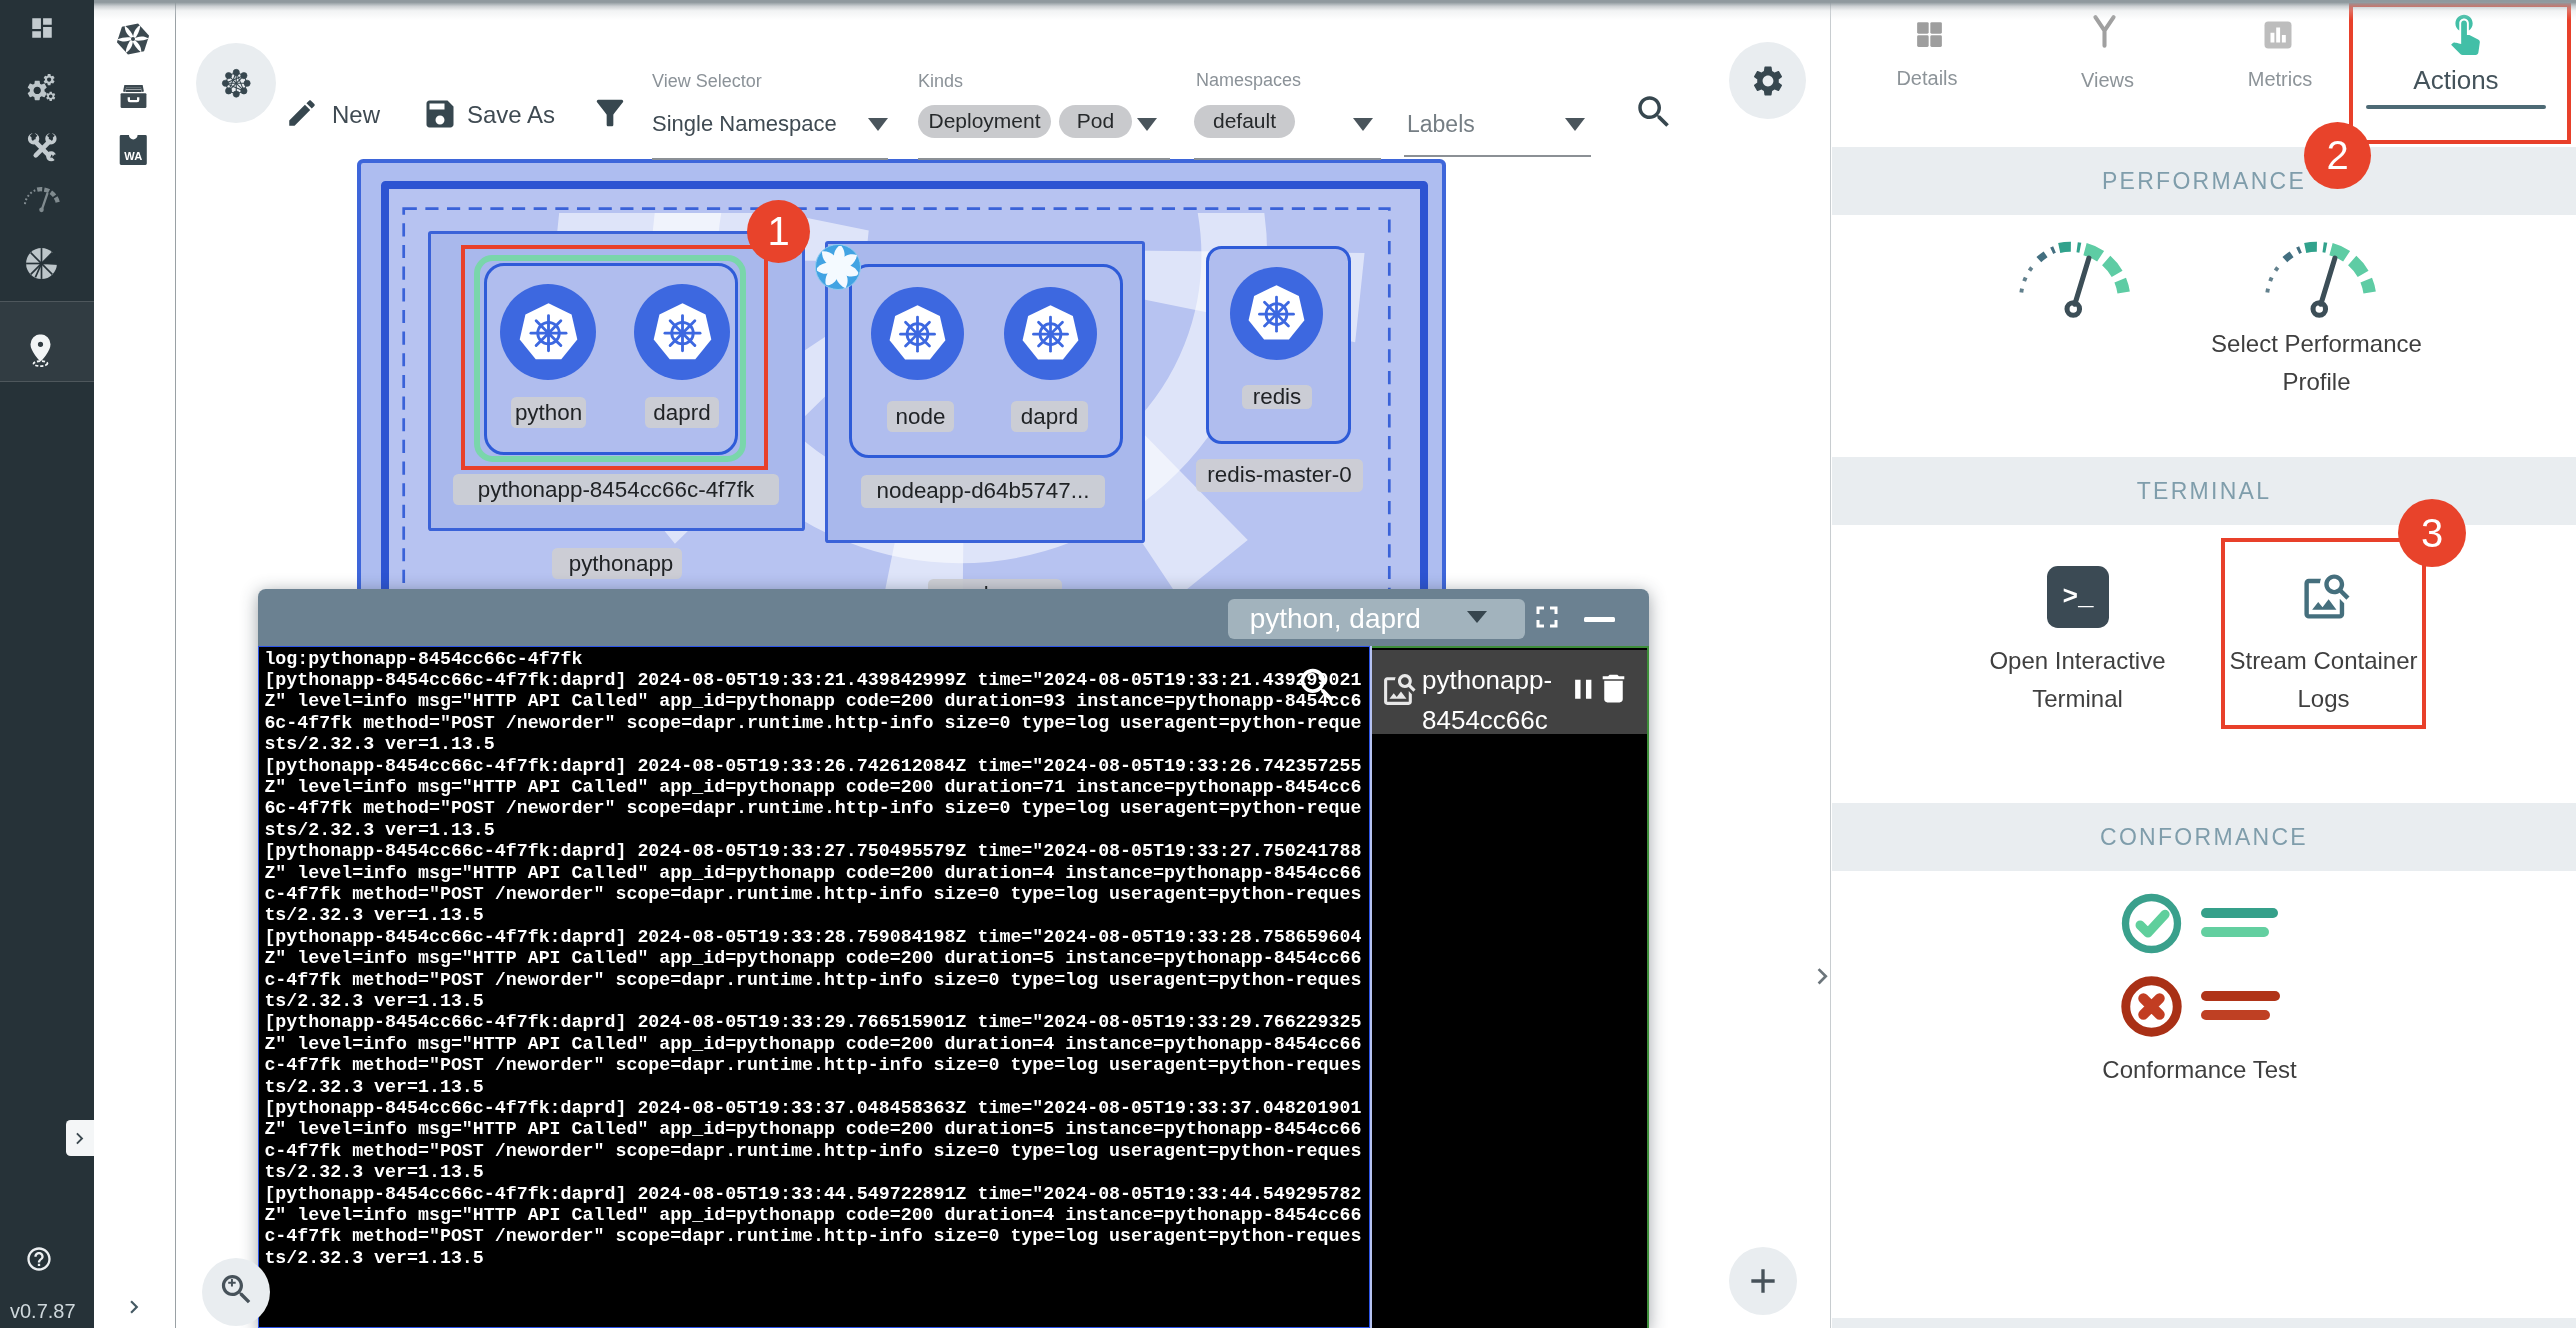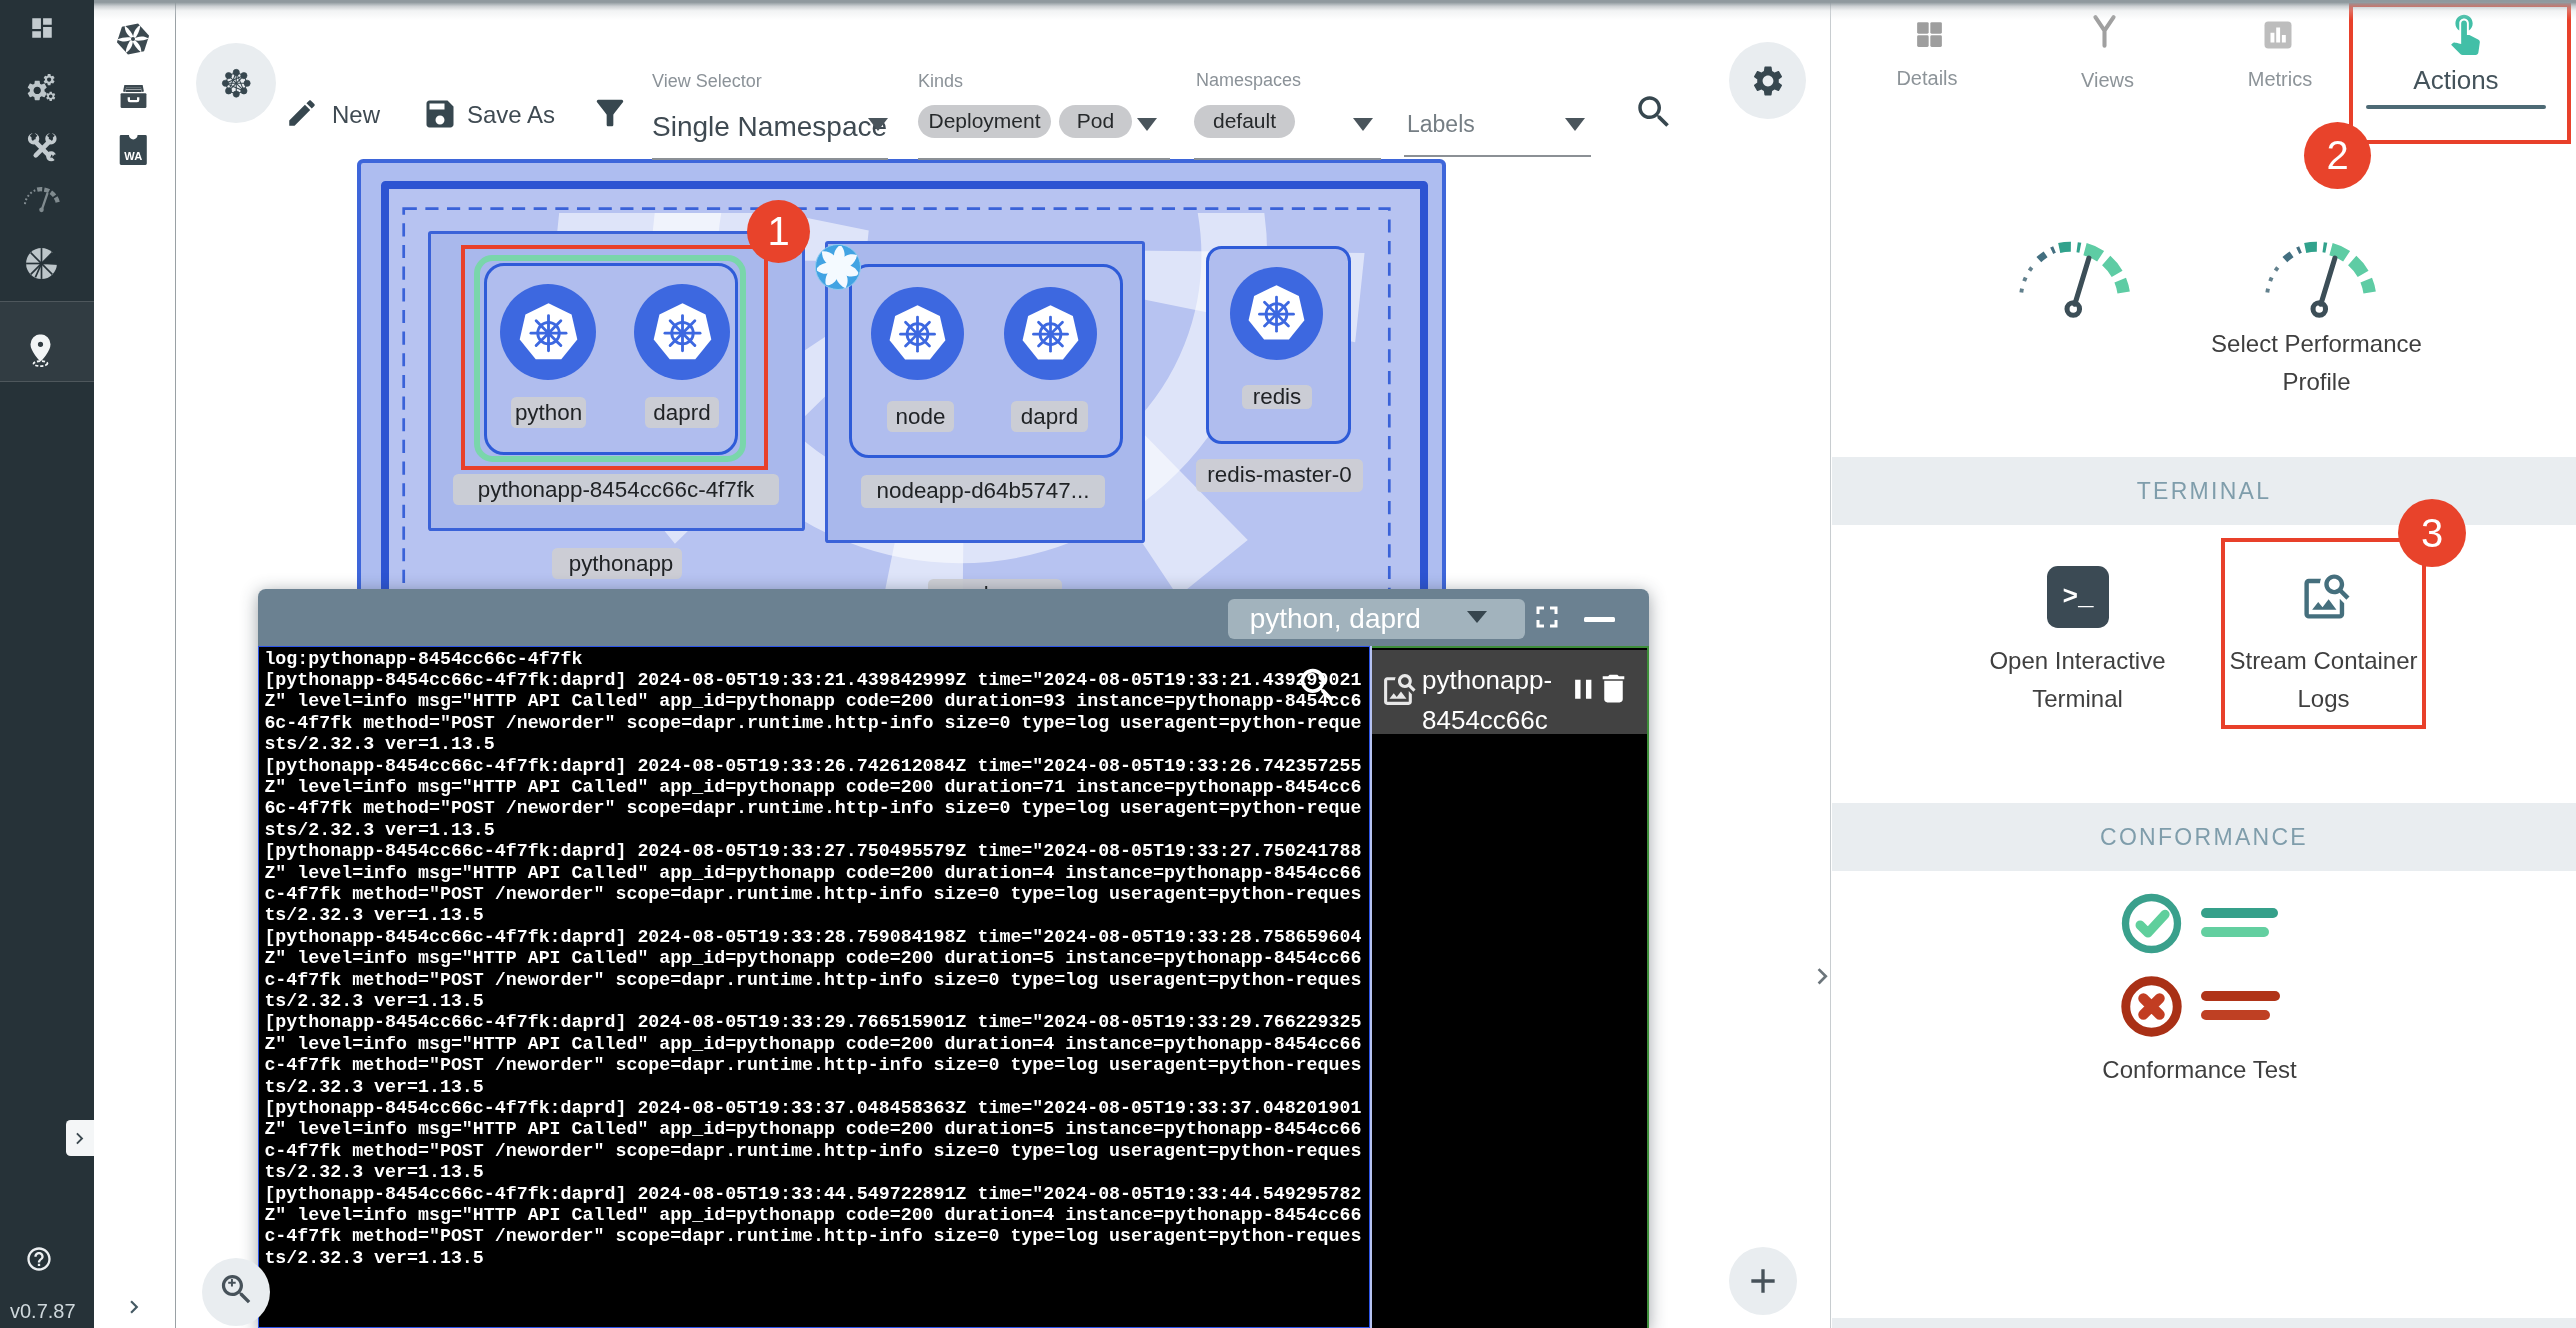--- a/index.html
+++ b/index.html
@@ -308,21 +308,21 @@
     </svg>
   <div class="tooltext abs" style="left:332px;top:101px;">New</div>
   <svg class="abs" style="left:422px;top:96px;" width="36" height="36" viewBox="0 0 24 24">
       <use href="#save" fill="#37474f"></use>
     </svg>
   <div class="tooltext abs" style="left:467px;top:101px;">Save As</div>
   <svg class="abs" style="left:590px;top:93px;" width="40" height="40" viewBox="0 0 24 24">
       <use href="#funnel" fill="#37474f"></use>
     </svg>
   <div class="toollabel abs" style="left:652px;top:71px;">View Selector</div>
-  <div class="tooltext abs" style="left:652px;top:111px;font-size:28px;">Single Namespace</div>
+  <div class="tooltext abs" style="left:652px;top:111px;font-size:22px;">Single Namespace</div>
   <div class="caret abs" style="left:868px;top:118px;"></div>
   <div class="uline" style="left:652px;top:158px;width:236px;"></div>
   <div class="toollabel abs" style="left:918px;top:71px;">Kinds</div>
   <div class="chip" style="left:918px;top:105px;width:133px;height:32.5px;">Deployment</div>
   <div class="chip" style="left:1059px;top:105px;width:73px;height:32.5px;">Pod</div>
   <div class="caret abs" style="left:1137px;top:118px;"></div>
   <div class="uline" style="left:918px;top:158px;width:252px;"></div>
   <div class="toollabel abs" style="left:1196px;top:70px;">Namespaces</div>
   <div class="chip" style="left:1194px;top:105px;width:101px;height:32.5px;">default</div>
   <div class="caret abs" style="left:1353px;top:118px;"></div>
@@ -377,20 +377,21 @@
       </g>
     </svg>
   <svg class="ricon" style="left:2442px;top:9.3px;" width="46" height="46" viewBox="0 0 24 24">
       <use href="#touchapp" fill="#42bfa7"></use>
     </svg>
   <div class="tablabel" style="left:1842px;top:67px;width:170px;">Details</div>
   <div class="tablabel" style="left:2030px;top:69px;width:155px;">Views</div>
   <div class="tablabel" style="left:2195px;top:68px;width:170px;">Metrics</div>
   <div class="tablabel" style="left:2363px;top:65px;width:186px;font-size:26px;color:#44535b;">Actions</div>
   <div class="abs" style="left:2366px;top:105px;width:180px;height:3.9px;background:#4d6a75;z-index:52;border-radius:2.3px;"></div>
+  <div class="banner" style="top:147px;">PERFORMANCE</div>
   <svg class="ricon" style="left:2006px;top:229px;" width="133" height="102" viewBox="0 0 170 130">
       <use href="#speedo"></use>
     </svg>
   <svg class="ricon" style="left:2252px;top:229px;" width="133" height="102" viewBox="0 0 170 130">
       <use href="#speedo"></use>
     </svg>
   <div class="itemlabel" style="left:2185px;top:325px;width:263px;">Select Performance<br>Profile</div>
   <div class="banner" style="top:457px;">TERMINAL</div>
   <div class="abs" style="left:2047px;top:566px;width:62px;height:62px;background:#3b4a54;border-radius:10.8px;z-index:52;color:#fff;font-family:'Liberation Mono',monospace;font-size:26px;font-weight:bold;display:flex;align-items:center;justify-content:center;">&gt;_</div>
   <svg class="ricon" style="left:2300px;top:570px;" width="53" height="53" viewBox="0 0 24 24">

